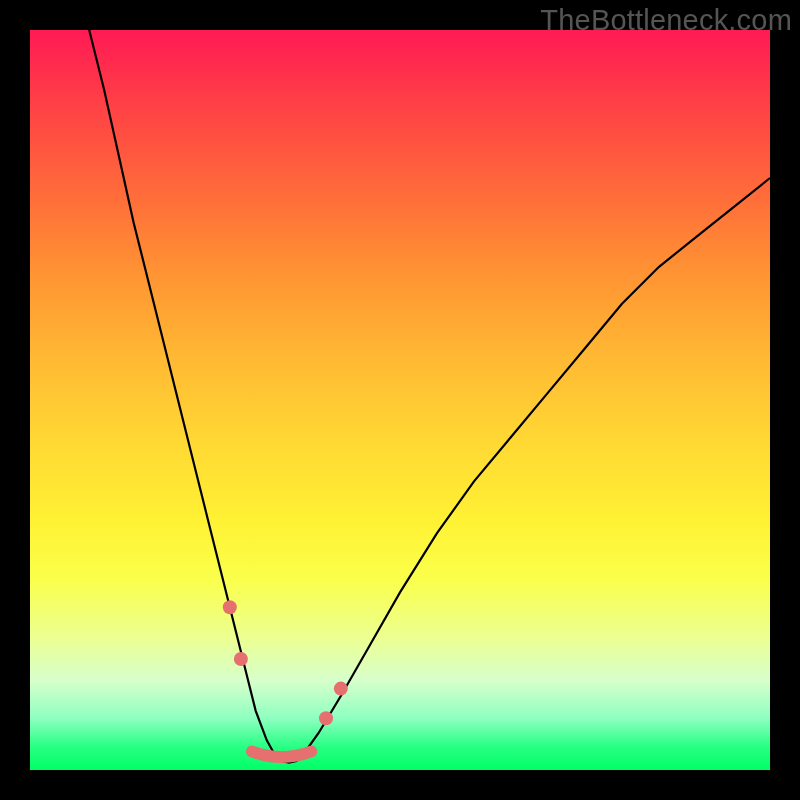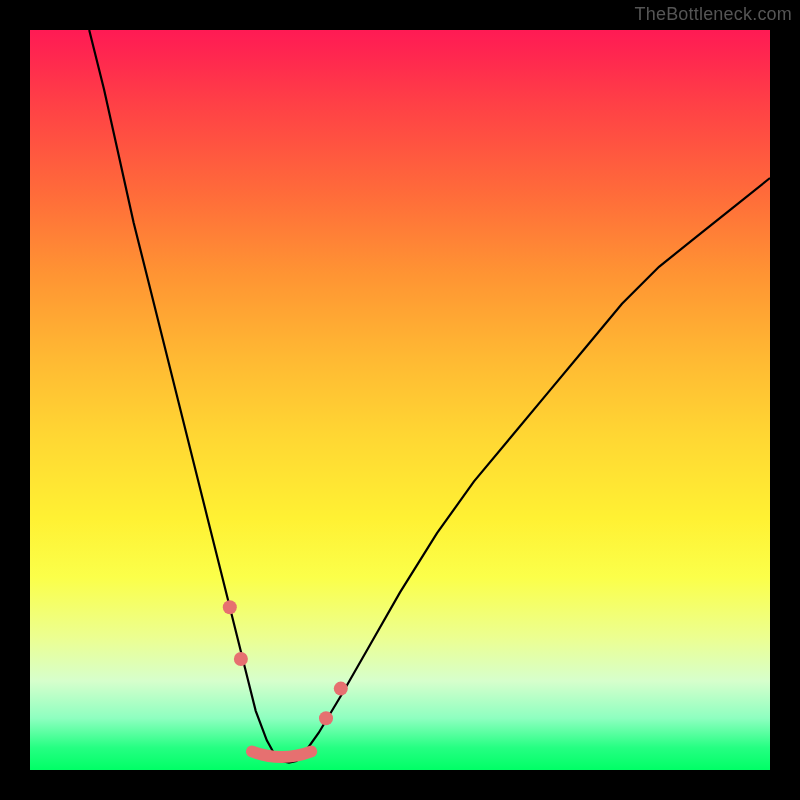--- a/index.html
+++ b/index.html
@@ -36,21 +36,21 @@
       #d6ffcc 88%,
       #8effc0 93%,
       #25ff82 97%,
       #00ff66 100%
     );
   }
   .watermark {
     position: absolute;
     top: 4px;
     right: 8px;
-    font-size: 18px;
+    font-size: 29px;
     font-weight: 500;
     color: #555;
     letter-spacing: 0.2px;
     z-index: 10;
   }
   svg.curve {
     position: absolute;
     left: 0;
     top: 0;
     width: 740px;

